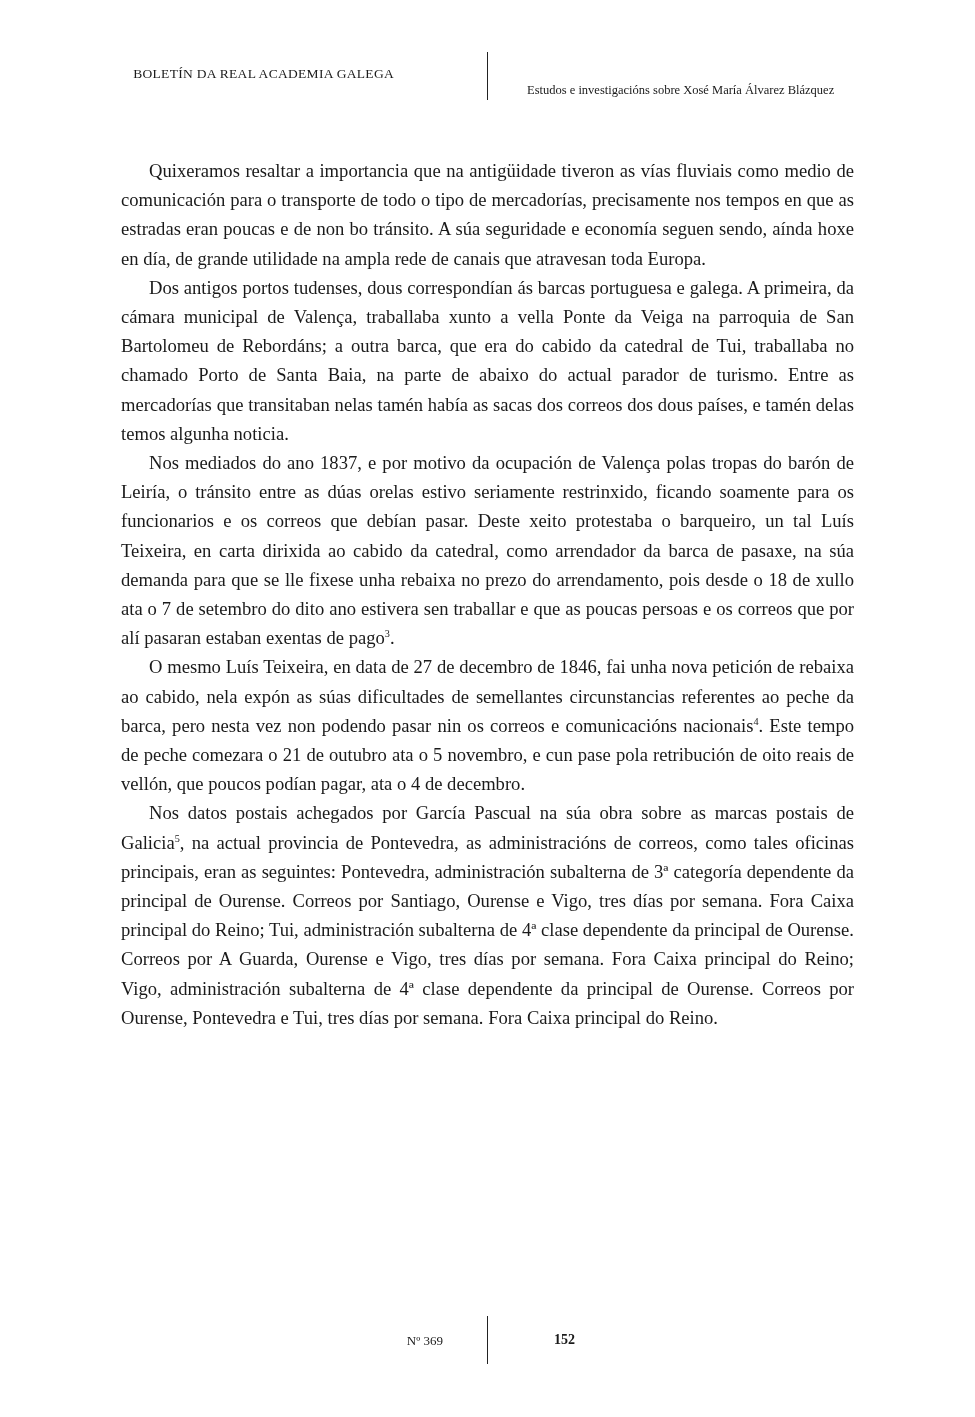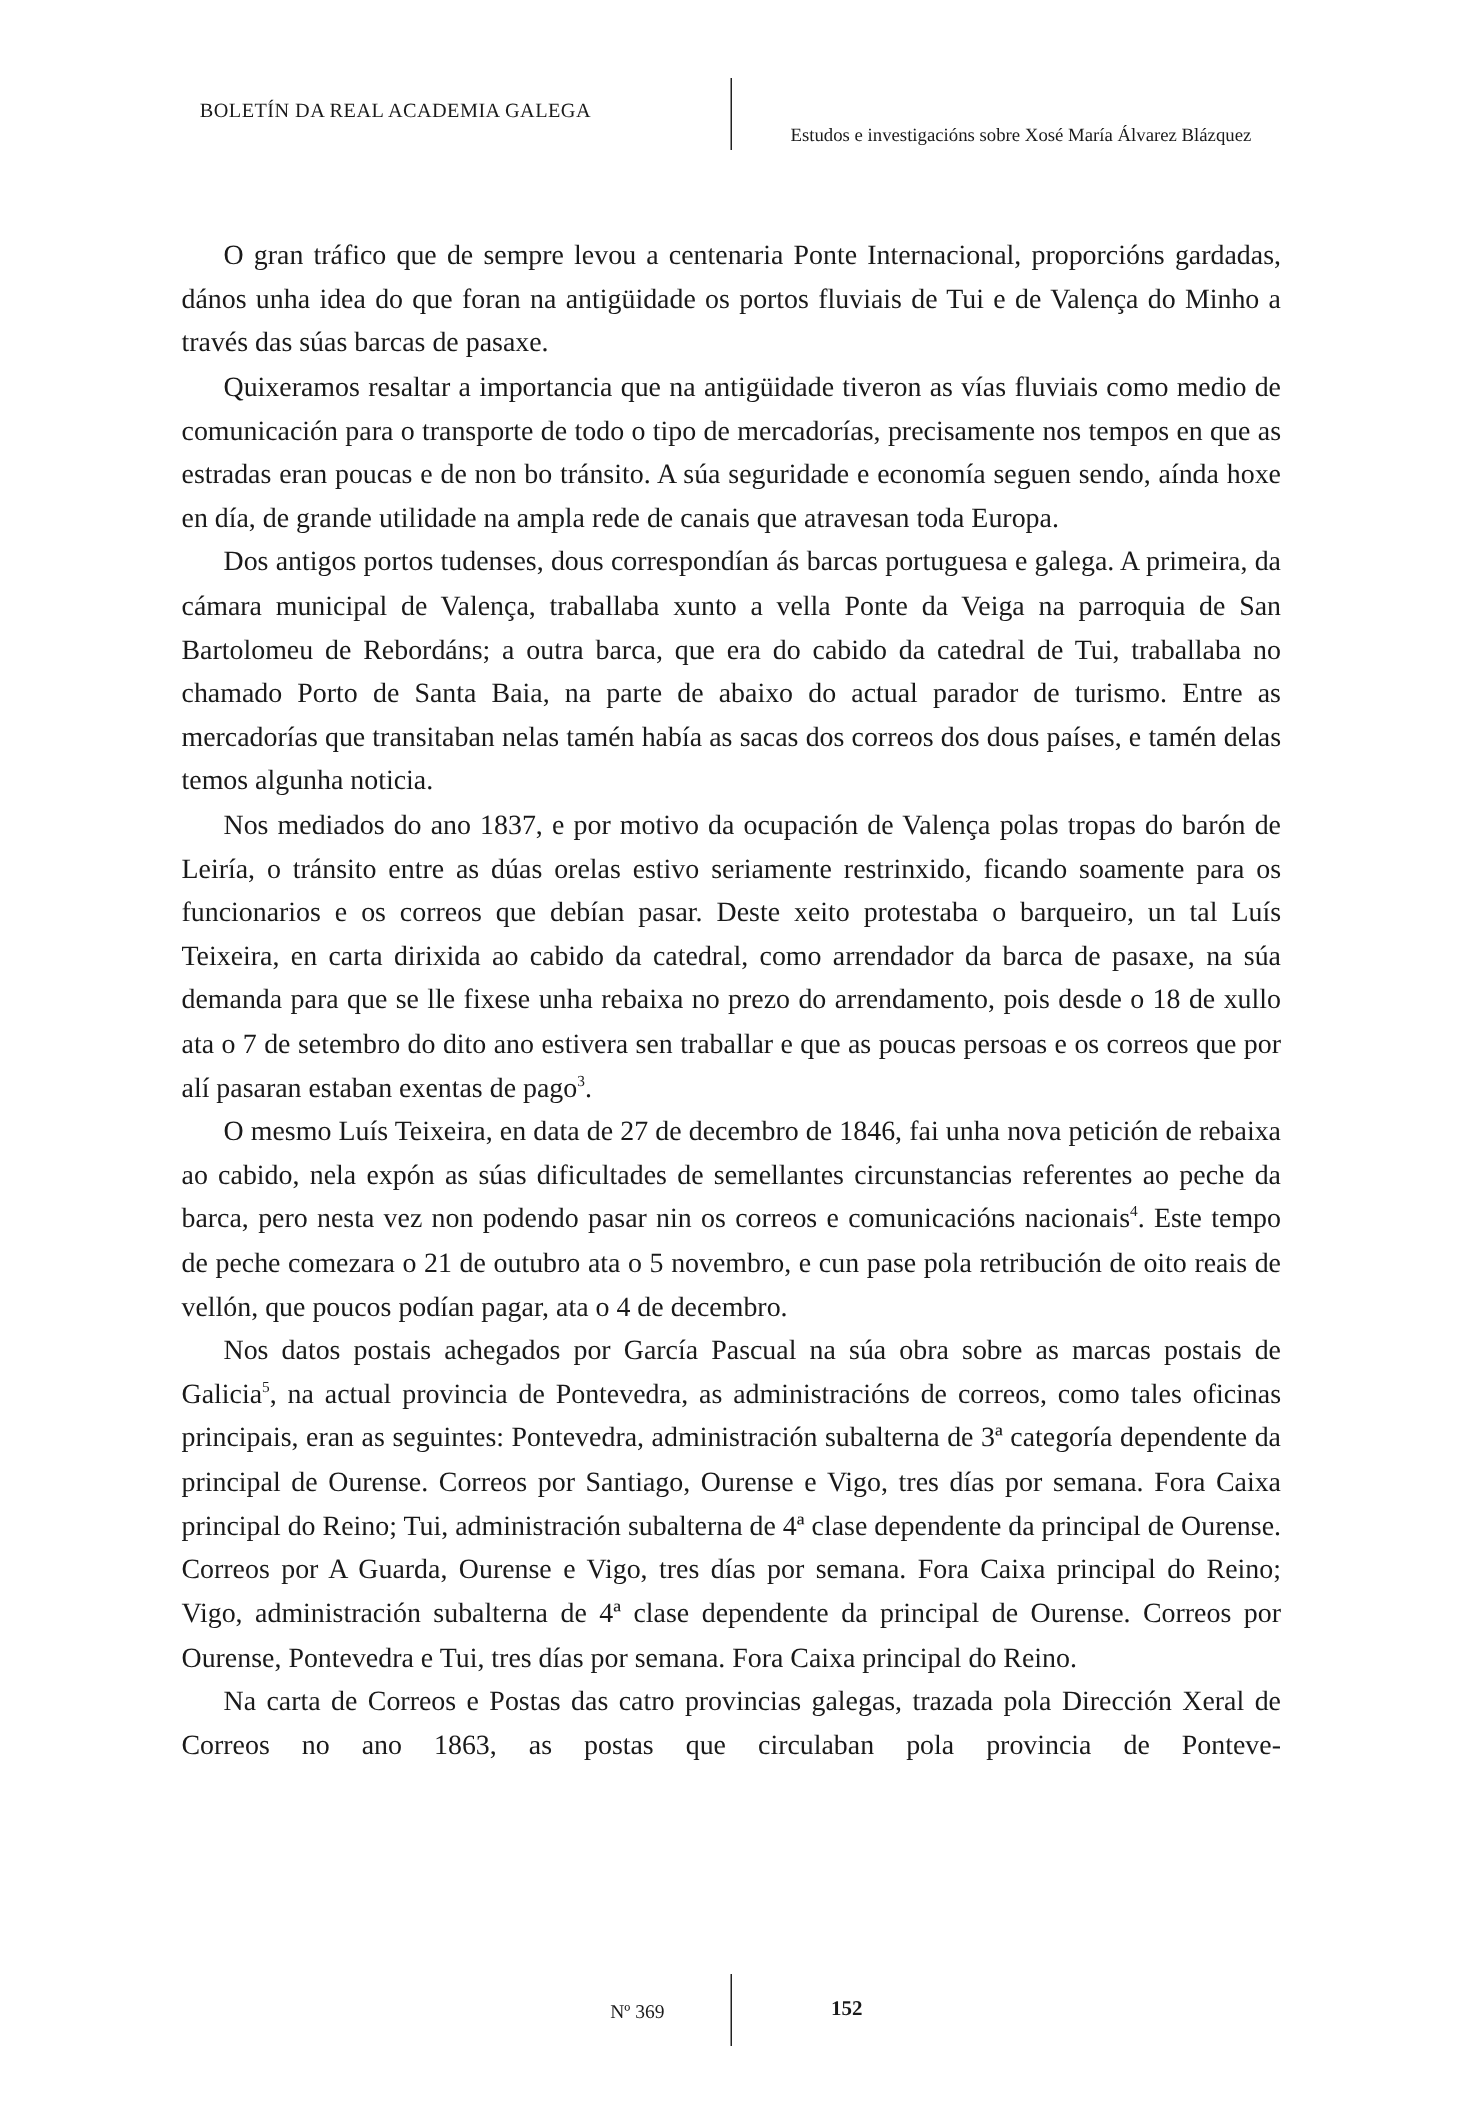--- a/index.html
+++ b/index.html
@@ -44,26 +44,24 @@
 </head>
 <body>
 
 <div class="header">
   <span class="left">BOLETÍN DA REAL ACADEMIA GALEGA</span>
   <span class="rule"></span>
   <span class="right">Estudos e investigacións sobre Xosé María Álvarez Blázquez</span>
 </div>
 
 <div class="body-text">
-  <p><span>O gran tráfico que de sempre levou a centenaria Ponte Internacional, proporcións gardadas, dános unha idea do que foran na antigüidade os portos fluviais de Tui e de Valença do Minho a través das súas barcas de pasaxe.</span></p>
   <p><span>Quixeramos resaltar a importancia que na antigüidade tiveron as vías fluviais como medio de comunicación para o transporte de todo o tipo de mercadorías, precisamente nos tempos en que as estradas eran poucas e de non bo tránsito. A súa seguridade e eco­nomía seguen sendo, aínda hoxe en día, de grande utilidade na ampla rede de canais que atravesan toda Europa.</span></p>
   <p><span>Dos antigos portos tudenses, dous correspondían ás barcas portuguesa e galega. A pri­meira, da cámara municipal de Valença, traballaba xunto a vella Ponte da Veiga na parroquia de San Bartolomeu de Rebordáns; a outra barca, que era do cabido da catedral de Tui, traballaba no chamado Porto de Santa Baia, na parte de abaixo do actual para­dor de turismo. Entre as mercadorías que transitaban nelas tamén había as sacas dos correos dos dous países, e tamén delas temos algunha noticia.</span></p>
   <p><span>Nos mediados do ano 1837, e por motivo da ocupación de Valença polas tropas do barón de Leiría, o tránsito entre as dúas orelas estivo seriamente restrinxido, ficando soamente para os funcionarios e os correos que debían pasar. Deste xeito protestaba o barqueiro, un tal Luís Teixeira, en carta dirixida ao cabido da catedral, como arrenda­dor da barca de pasaxe, na súa demanda para que se lle fixese unha rebaixa no prezo do arrendamento, pois desde o 18 de xullo ata o 7 de setembro do dito ano estivera sen traballar e que as poucas persoas e os correos que por alí pasaran estaban exentas de pago</span><sup>3</sup><span>.</span></p>
   <p><span>O mesmo Luís Teixeira, en data de 27 de decembro de 1846, fai unha nova petición de rebaixa ao cabido, nela expón as súas dificultades de semellantes circunstancias refe­rentes ao peche da barca, pero nesta vez non podendo pasar nin os correos e comunica­cións nacionais</span><sup>4</sup><span>. Este tempo de peche comezara o 21 de outubro ata o 5 novembro, e cun pase pola retribución de oito reais de vellón, que poucos podían pagar, ata o 4 de decembro.</span></p>
   <p><span>Nos datos postais achegados por García Pascual na súa obra sobre as marcas postais de Galicia</span><sup>5</sup><span>, na actual provincia de Pontevedra, as administracións de correos, como tales oficinas principais, eran as seguintes: Pontevedra, administración subalterna de 3ª categoría dependente da principal de Ourense. Correos por Santiago, Ourense e Vigo, tres días por semana. Fora Caixa principal do Reino; Tui, administración subalterna de 4ª clase dependente da principal de Ourense. Correos por A Guarda, Ourense e Vigo, tres días por semana. Fora Caixa principal do Reino; Vigo, administración subalterna de 4ª clase dependente da principal de Ourense. Correos por Ourense, Pontevedra e Tui, tres días por semana. Fora Caixa principal do Reino.</span></p>
-  <p style="text-align-last: justify;"><span>Na carta de Correos e Postas das catro provincias galegas, trazada pola Dirección Xeral de Correos no ano 1863, as postas que circulaban pola provincia de Ponteve-</span></p>
 </div>
 
 <div class="footer">
   <span class="num">Nº 369</span>
   <span class="rule"></span>
   <span class="page">152</span>
 </div>
 
 </body></html>

